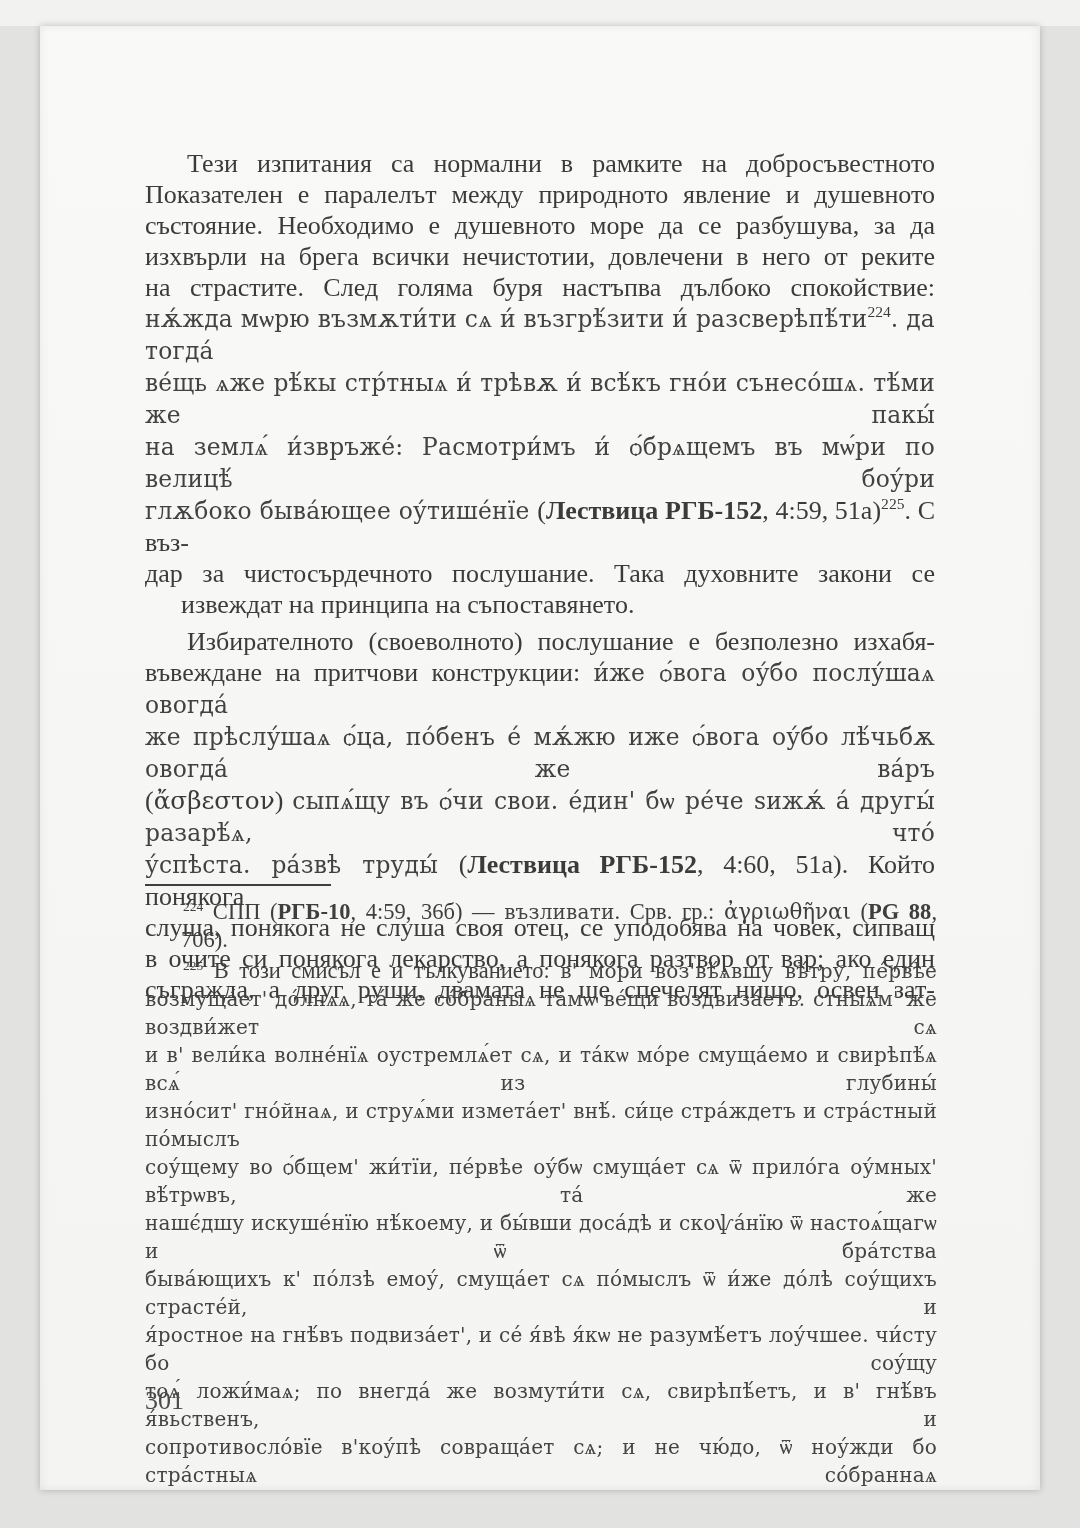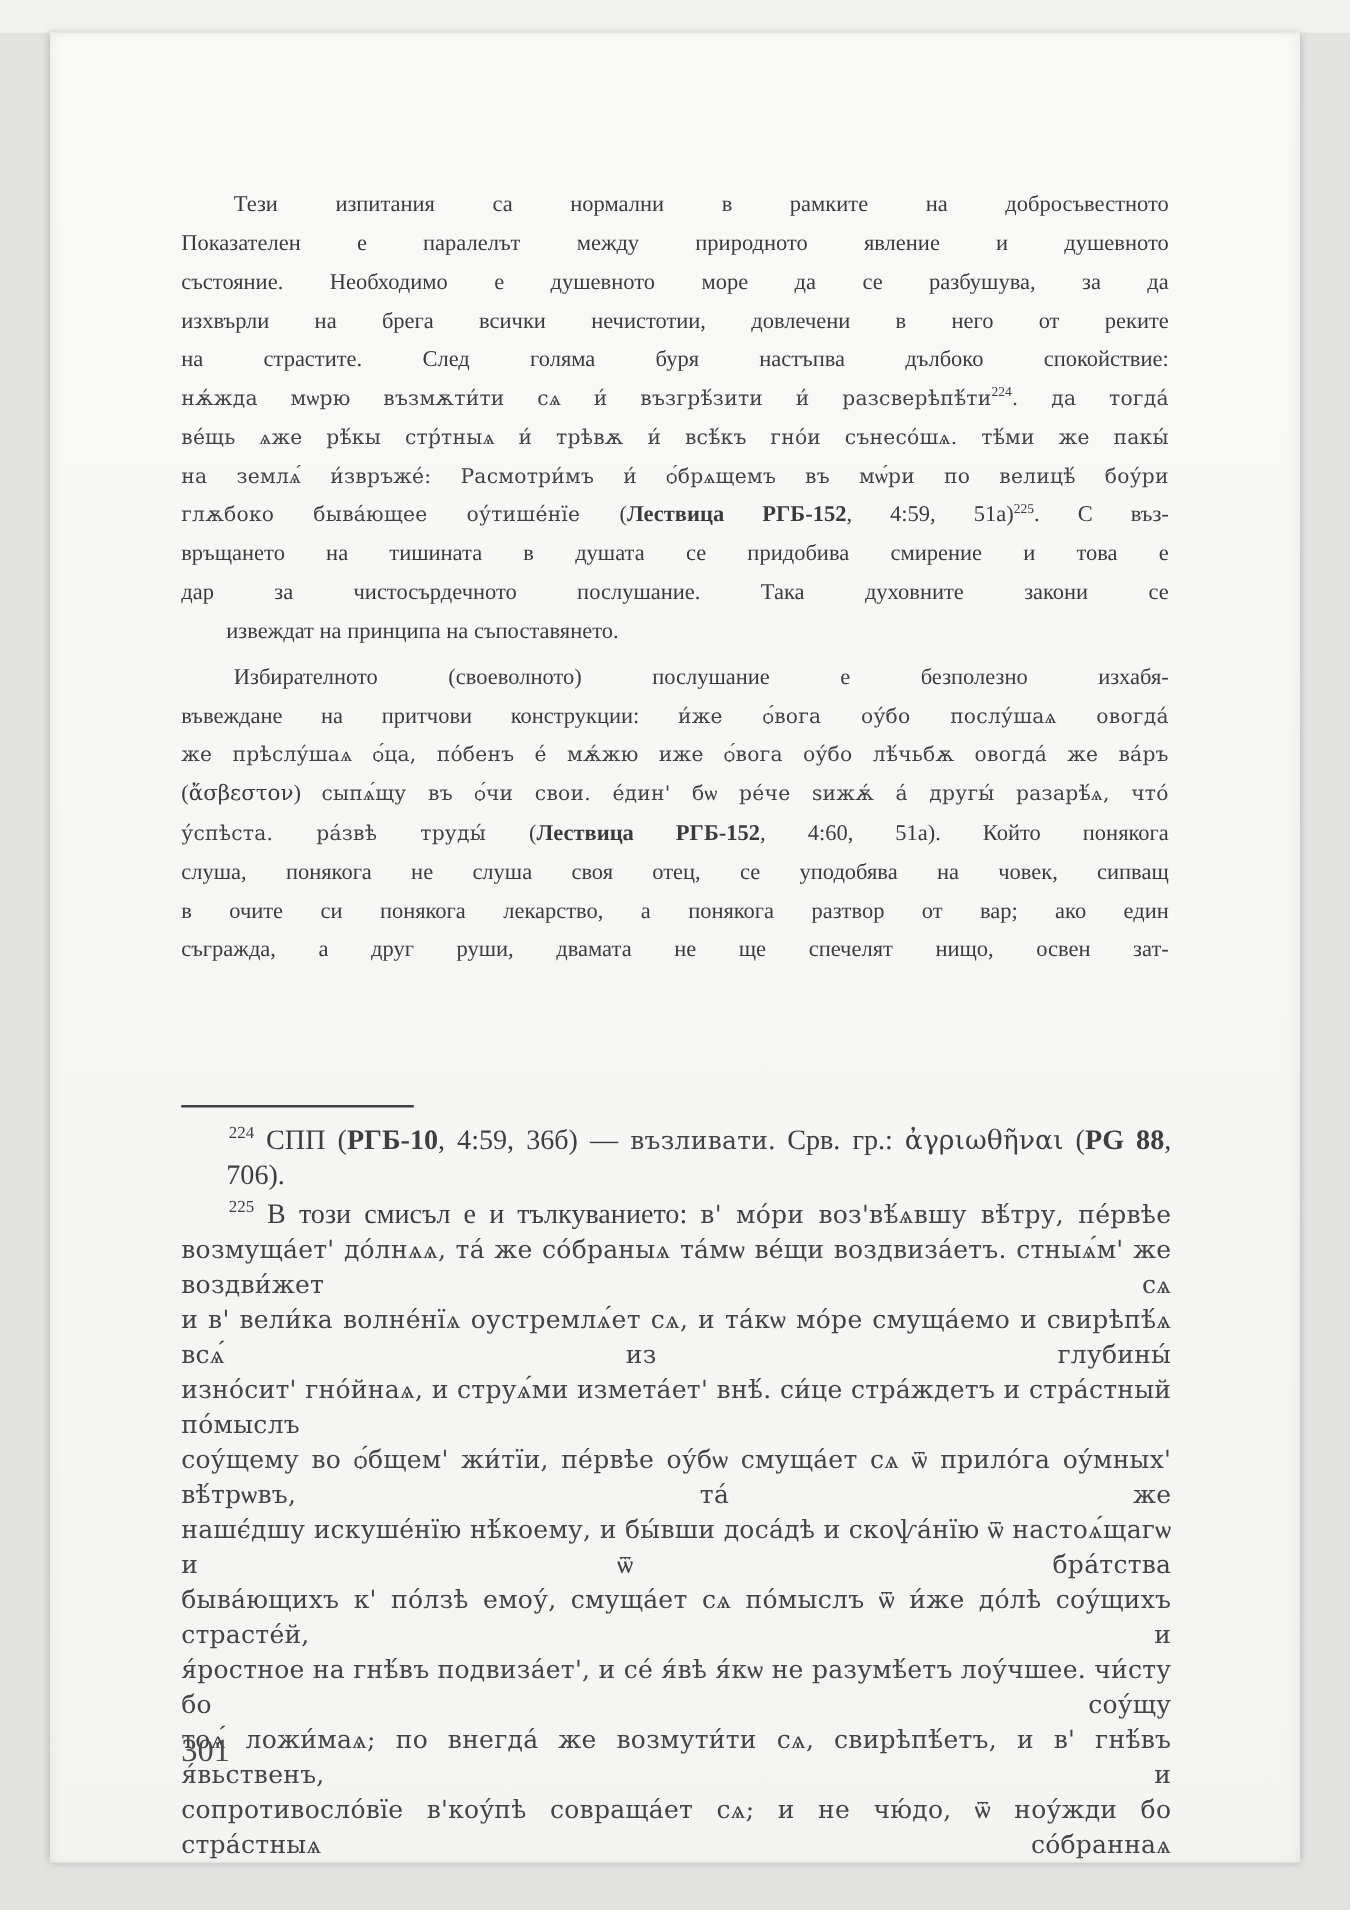--- a/index.html
+++ b/index.html
@@ -11,21 +11,21 @@
   }
   .scan-top{position:absolute;left:0;top:0;width:1080px;height:26px;background:#f2f2f1;}
   .book-page{
     position:absolute;left:40px;top:26px;width:1000px;height:1464px;
     background:linear-gradient(180deg,#f9f9f8 0%,#f6f6f5 55%,#f4f4f2 100%);
     box-shadow:0 0 7px rgba(0,0,0,0.22), inset -4px 0 10px rgba(0,0,0,0.04), inset 3px 0 8px rgba(0,0,0,0.04);
   }
   .text-block{
     position:absolute;left:105px;top:122px;width:790px;
     color:#3b3b3b;
-    font-size:18px;line-height:31px;
+    font-size:26px;line-height:31px;
   }
   .para{margin:0;}
   .para + .para{margin-top:6px;}
   .line{
     text-align:justify;text-align-last:justify;
     white-space:normal;
   }
   .line.no-j{text-align-last:left;margin-left:36px;}
   .line.indent{padding-left:42px;}
   .cs{
@@ -66,21 +66,20 @@
     <div class="para">
         <div class="line indent"><span>Тези изпитания са нормални в рамките на добросъвестното</span></div>
         <div class="line"><span>Показателен е паралелът между природното явление и душевното</span></div>
         <div class="line"><span>състояние. Необходимо е душевното море да се разбушува, за да</span></div>
         <div class="line"><span>изхвърли на брега всички нечистотии, довлечени в него от реките</span></div>
         <div class="line"><span>на страстите. След голяма буря настъпва дълбоко спокойствие:</span></div>
         <div class="line"><span class="cs">нѫ́жда мѡрю възмѫти́ти сѧ и́ възгрѣ́зити и́ разсверѣпѣ́ти</span><span class="sup">224</span><span class="cs">. да тогда́</span></div>
         <div class="line"><span class="cs">ве́щь ѧже рѣ́кы стр́тныѧ и́ трѣвѫ и́ всѣ́къ гно́и сънесо́шѧ. тѣ́ми же пакы́</span></div>
         <div class="line"><span class="cs">на землѧ́ и́звръже́: Расмотри́мъ и́ ѻ́брѧщемъ въ мѡ́ри по велицѣ́ боу́ри</span></div>
         <div class="line"><span class="cs">глѫбоко быва́ющее оу́тише́нїе </span><span>(</span><span class="b">Лествица РГБ-152</span><span>, 4:59, 51а)</span><span class="sup">225</span><span>. С въз-</span></div>
-        <div class="line"><span>връщането на тишината в душата се придобива смирение и това е</span></div>
         <div class="line"><span>дар за чистосърдечното послушание. Така духовните закони се</span></div>
         <div class="line no-j"><span>извеждат на принципа на съпоставянето.</span></div>
       </div>
     <div class="para">
         <div class="line indent"><span>Избирателното (своеволното) послушание е безполезно изхабя-</span></div>
         <div class="line"><span>въвеждане на притчови конструкции: </span><span class="cs">и́же ѻ́вога оу́бо послу́шаѧ овогда́</span></div>
         <div class="line"><span class="cs">же прѣслу́шаѧ ѻ́ца, по́бенъ е́ мѫ́жю иже ѻ́вога оу́бо лѣ́чьбѫ овогда́ же ва́ръ</span></div>
         <div class="line"><span>(</span><span class="g">ἄσβεστον</span><span>) </span><span class="cs">сыпѧ́щу въ ѻ́чи свои. е́дин' бѡ ре́че ѕижѫ́ а́ другы́ разарѣ́ѧ, что́</span></div>
         <div class="line"><span class="cs">у́спѣста. ра́звѣ труды́ </span><span>(</span><span class="b">Лествица РГБ-152</span><span>, 4:60, 51а). Който понякога</span></div>
         <div class="line"><span>слуша, понякога не слуша своя отец, се уподобява на човек, сипващ</span></div>

